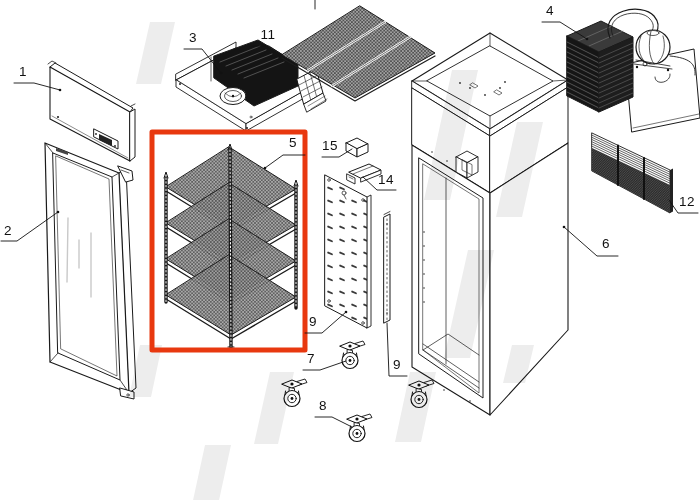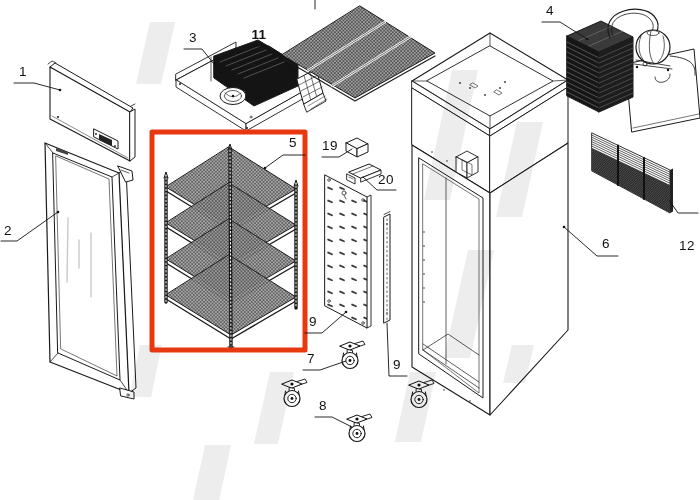--- a/index.html
+++ b/index.html
@@ -322,18 +322,18 @@
 <div class="plabel" style="left:23px;top:65px;">1</div>
 <div class="plabel" style="left:8px;top:224px;">2</div>
 <div class="plabel" style="left:193px;top:31px;">3</div>
 <div class="plabel" style="left:550px;top:4px;">4</div>
 <div class="plabel" style="left:293px;top:136px;">5</div>
 <div class="plabel" style="left:606px;top:237px;">6</div>
 <div class="plabel" style="left:311px;top:352px;">7</div>
 <div class="plabel" style="left:323px;top:399px;">8</div>
 <div class="plabel" style="left:313px;top:315px;">9</div>
 <div class="plabel" style="left:397px;top:358px;">9</div>
-<div class="plabel" style="left:259px;top:28px;font-weight:bold;">11</div>
-<div class="plabel" style="left:687px;top:195px;margin-top:44px;">12</div>
-<div class="plabel" style="left:330px;top:139px;">19</div>
-<div class="plabel" style="left:386px;top:173px;">20</div>
+<div class="plabel" style="left:268px;top:28px;">11</div>
+<div class="plabel" style="left:687px;top:195px;">12</div>
+<div class="plabel" style="left:330px;top:139px;">15</div>
+<div class="plabel" style="left:386px;top:173px;">14</div>
 
 </div>
 
 </body></html>

